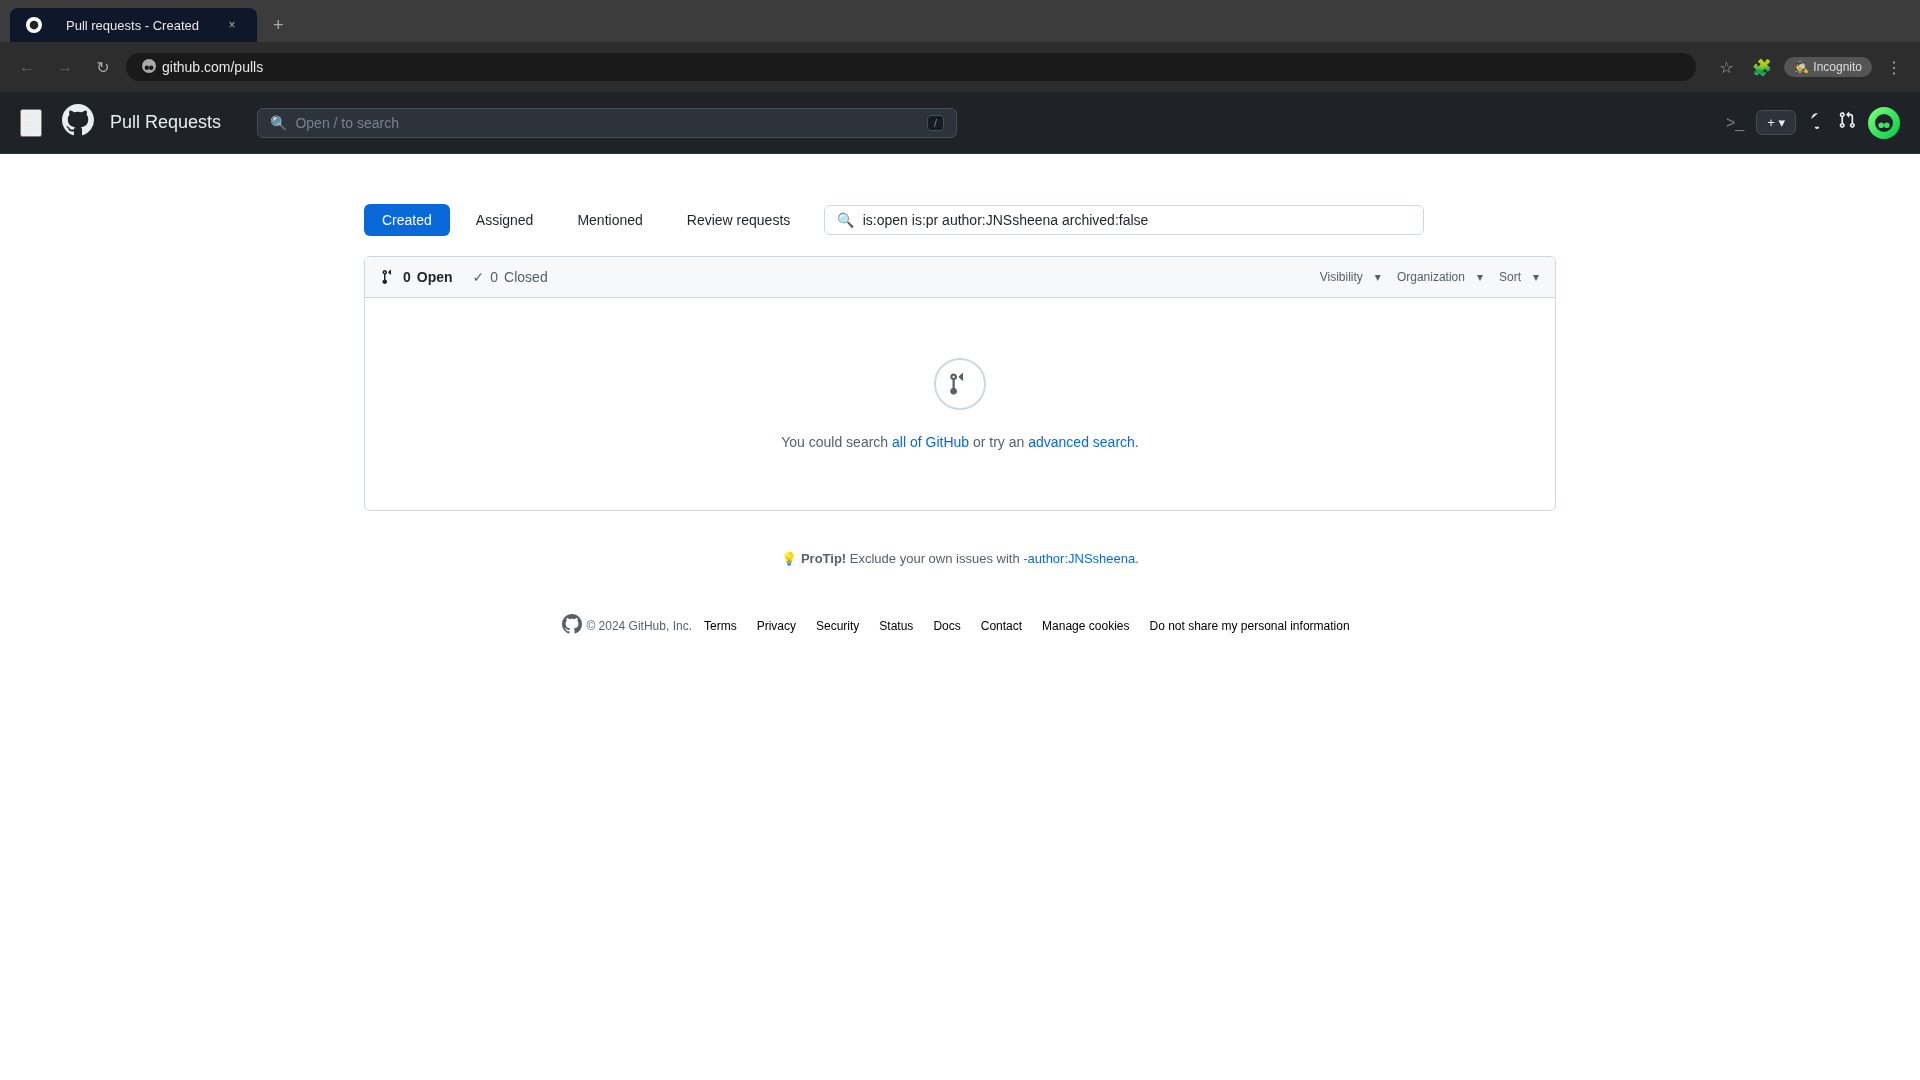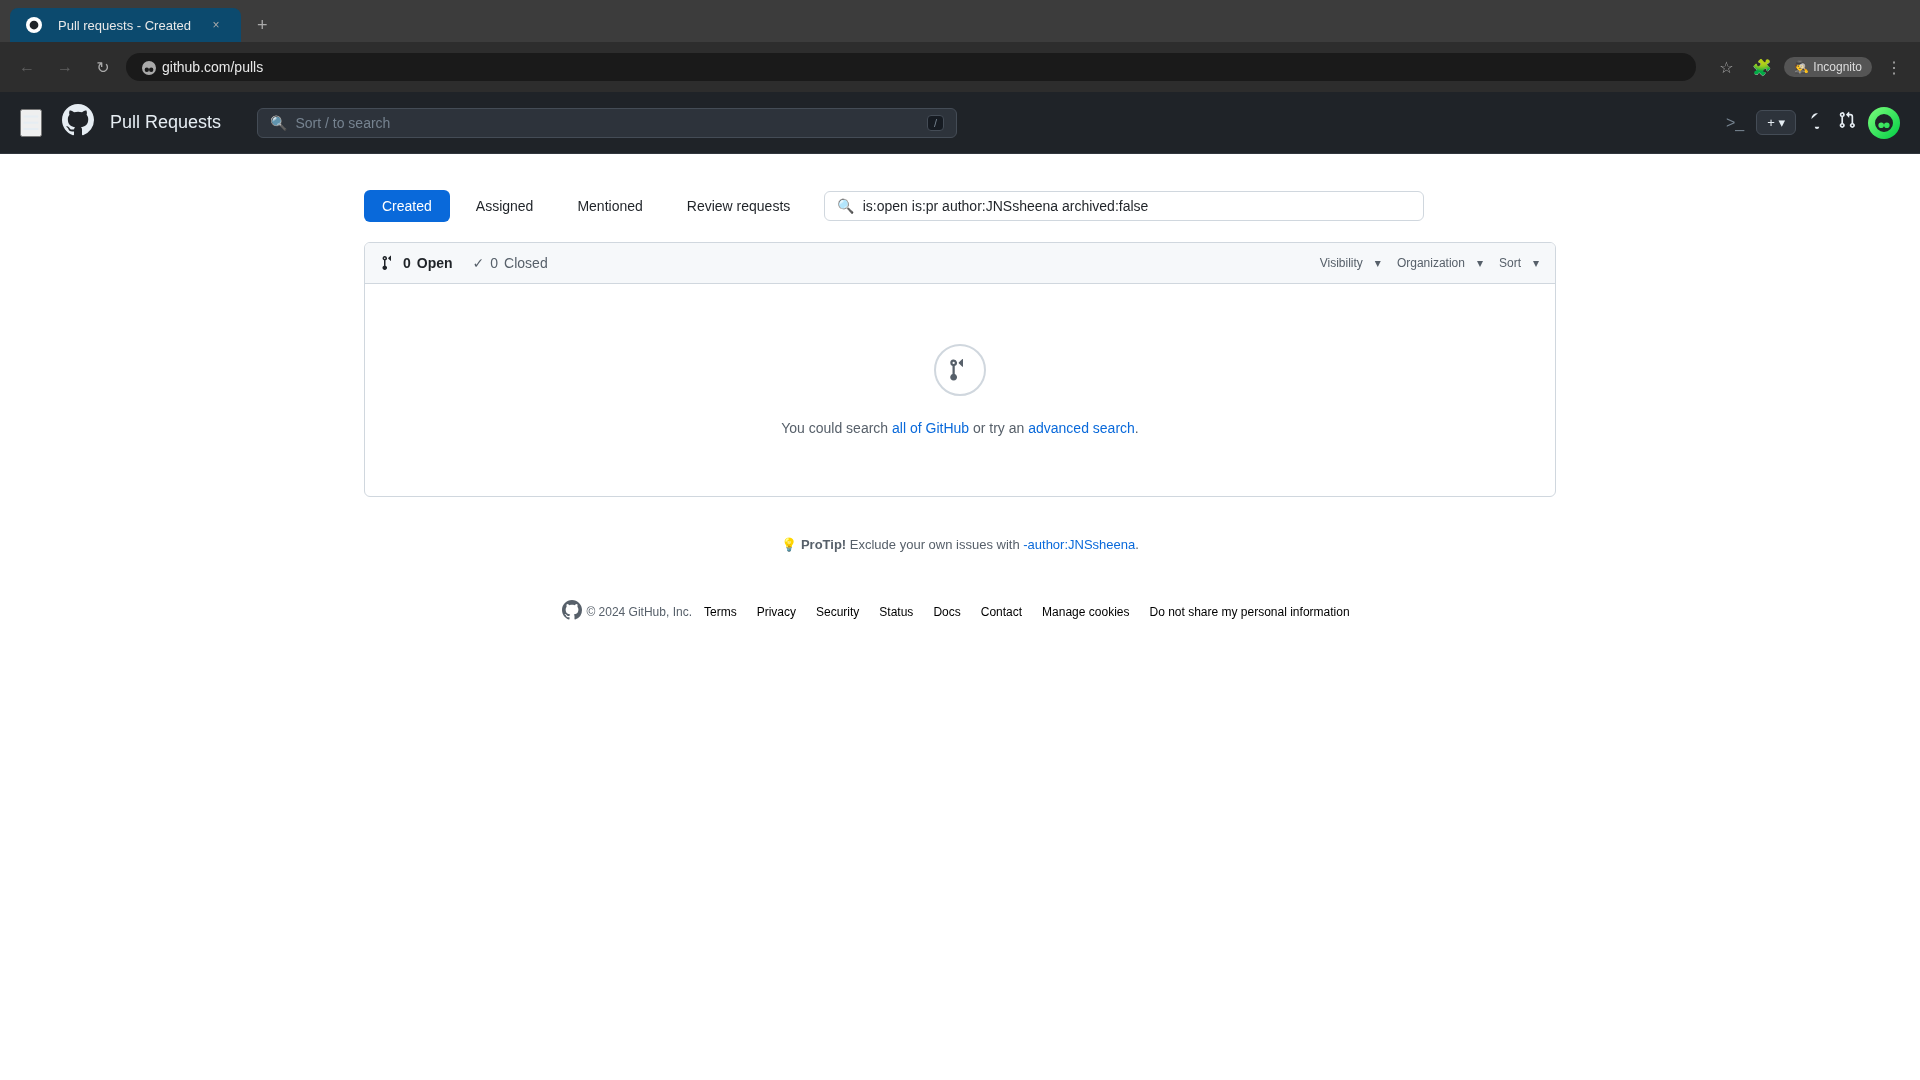--- a/index.html
+++ b/index.html
@@ -1,29 +1,29 @@
 <!DOCTYPE html>
 <html><head>
   <meta charset="utf-8">
   <style>
     * { margin: 0; padding: 0; box-sizing: border-box; }
     body { font-family: -apple-system, BlinkMacSystemFont, "Segoe UI", Helvetica, Arial, sans-serif; background: #fff; font-size: 14px; color: #1f2328; }
 
     
     .browser-chrome { background: #2d2d2d; width: 1920px; height: 1080px; display: flex; flex-direction: column; }
     .tab-bar { background: #3c3c3c; display: flex; align-items: flex-end; padding: 8px 0 0 10px; gap: 4px; height: 42px; }
-    .tab { background: #0c4a6e; color: #e8e8e8; padding: 6px 16px; border-radius: 8px 8px 0 0; display: flex; align-items: center; gap: 16px; font-size: 13px; min-width: 200px; height: 34px; }
+    .tab { background: #0f172a; color: #e8e8e8; padding: 6px 16px; border-radius: 8px 8px 0 0; display: flex; align-items: center; gap: 24px; font-size: 13px; min-width: 200px; height: 34px; }
     .tab .tab-favicon { width: 16px; height: 16px; background: #fff; border-radius: 50%; display: flex; align-items: center; justify-content: center; font-size: 10px; }
     .tab .tab-close { margin-left: auto; width: 18px; height: 18px; border-radius: 50%; display: flex; align-items: center; justify-content: center; color: #aaa; font-size: 12px; cursor: pointer; }
     .tab-new { background: transparent; border: none; color: #aaa; font-size: 18px; padding: 0 8px; cursor: pointer; align-self: center; margin-left: 4px; }
 
     .nav-bar { background: #2d2d2d; display: flex; align-items: center; padding: 6px 12px; gap: 8px; height: 50px; }
     .nav-btn { background: transparent; border: none; color: #aaa; font-size: 16px; cursor: pointer; width: 30px; height: 30px; display: flex; align-items: center; justify-content: center; border-radius: 4px; }
     .nav-btn.disabled { opacity: 0.4; cursor: default; }
-    .address-bar { flex: 1; background: #1a1a1a; border-radius: 20px; padding: 6px 16px; color: #e8e8e8; font-size: 14px; display: flex; align-items: flex-end; gap: 6px; }
+    .address-bar { flex: 1; background: #1a1a1a; border-radius: 20px; padding: 6px 16px; color: #e8e8e8; font-size: 14px; display: flex; align-items: flex-start; gap: 6px; }
     .address-bar .url-text { color: #e8e8e8; font-size: 14px; }
     .nav-actions { display: flex; align-items: center; gap: 8px; margin-left: 8px; }
     .nav-action-btn { background: transparent; border: none; color: #aaa; font-size: 16px; cursor: pointer; width: 28px; height: 28px; display: flex; align-items: center; justify-content: center; }
     .incognito-badge { background: #555; color: #ddd; font-size: 12px; padding: 3px 10px; border-radius: 12px; display: flex; align-items: center; gap: 4px; }
 
     
     .github-page { background: #fff; flex: 1; overflow: auto; }
 
     
     .gh-header { background: #1f2328; display: flex; align-items: center; padding: 9px 20px; height: 62px; gap: 16px; border-bottom: 1px solid #30363d; }
@@ -34,21 +34,21 @@
     .gh-search .search-icon { font-size: 14px; }
     .gh-search .search-placeholder { flex: 1; }
     .gh-search .search-kbd { background: #161b22; border: 1px solid #444c56; border-radius: 4px; padding: 1px 6px; font-size: 11px; color: #768390; }
     .gh-header-actions { display: flex; align-items: center; gap: 12px; margin-left: auto; }
     .gh-header-btn { background: transparent; border: none; color: #e6edf3; font-size: 18px; cursor: pointer; }
     .gh-avatar { width: 32px; height: 32px; border-radius: 50%; background: linear-gradient(135deg, #7dff7d, #00cc44); display: flex; align-items: center; justify-content: center; font-size: 14px; }
     .gh-plus-btn { background: #2d333b; border: 1px solid #444c56; color: #e6edf3; border-radius: 6px; padding: 4px 10px; font-size: 13px; cursor: pointer; display: flex; align-items: center; gap: 4px; }
     .terminal-icon { color: #768390; font-size: 16px; }
 
     
-    .main-content { max-width: 1240px; margin: 4px auto; padding: 32px 24px; }
+    .main-content { max-width: 1240px; margin: 18px auto; padding: 32px 24px; }
 
     
     .filter-tabs { display: flex; align-items: center; gap: 0; margin-bottom: 20px; flex-wrap: wrap; gap: 8px; }
     .filter-tab { padding: 8px 18px; border-radius: 6px; font-size: 14px; font-weight: 500; cursor: pointer; border: none; background: transparent; color: #1f2328; }
     .filter-tab.active { background: #0969da; color: #fff; }
 
     .pr-search { flex: 1; max-width: 600px; border: 1px solid #d0d7de; border-radius: 6px; padding: 6px 12px; display: flex; align-items: center; gap: 8px; color: #57606a; background: #fff; }
     .pr-search input { border: none; outline: none; flex: 1; font-size: 14px; color: #1f2328; background: transparent; }
 
     
@@ -122,21 +122,21 @@
     <div class="gh-header">
       <button class="gh-hamburger">☰</button>
       <div class="gh-logo">
         <svg height="32" viewBox="0 0 16 16" width="32" fill="#e6edf3">
           <path d="M8 0C3.58 0 0 3.58 0 8c0 3.54 2.29 6.53 5.47 7.59.4.07.55-.17.55-.38 0-.19-.01-.82-.01-1.49-2.01.37-2.53-.49-2.69-.94-.09-.23-.48-.94-.82-1.13-.28-.15-.68-.52-.01-.53.63-.01 1.08.58 1.23.82.72 1.21 1.87.87 2.33.66.07-.52.28-.87.51-1.07-1.78-.2-3.64-.89-3.64-3.95 0-.87.31-1.59.82-2.15-.08-.2-.36-1.02.08-2.12 0 0 .67-.21 2.2.82.64-.18 1.32-.27 2-.27.68 0 1.36.09 2 .27 1.53-1.04 2.2-.82 2.2-.82.44 1.1.16 1.92.08 2.12.51.56.82 1.27.82 2.15 0 3.07-1.87 3.75-3.65 3.95.29.25.54.73.54 1.48 0 1.07-.01 1.93-.01 2.2 0 .21.15.46.55.38A8.013 8.013 0 0 0 16 8c0-4.42-3.58-8-8-8z"></path>
         </svg>
       </div>
       <span class="gh-page-title">Pull Requests</span>
       <div class="gh-search" style="margin-left: 20px;">
         <span class="search-icon">🔍</span>
-        <span class="search-placeholder">Sort / to search</span>
+        <span class="search-placeholder">Open / to search</span>
         <span class="search-kbd">/</span>
       </div>
       <div class="gh-header-actions">
         <span class="terminal-icon">&gt;_</span>
         <button class="gh-plus-btn">+ ▾</button>
         <button class="gh-header-btn">
           <svg width="18" height="18" viewBox="0 0 16 16" fill="#e6edf3">
               <path d="M8 16a2 2 0 0 0 1.985-1.75c.017-.137-.097-.25-.235-.25h-3.5c-.138 0-.252.113-.235.25A2 2 0 0 0 8 16zm.847-13.938A5.002 5.002 0 0 0 3 7c0 1.103-.23 2.Building-.7 3H2a1 1 0 0 0-1 1v1a1 1 0 0 0 1 1h12a1 1 0 0 0 1-1v-1a1 1 0 0 0-1-1h-.3C13.23 9 13 7.898 13 7a5.002 5.002 0 0 0-4.153-4.938z"></path>
             </svg>
         </button>

